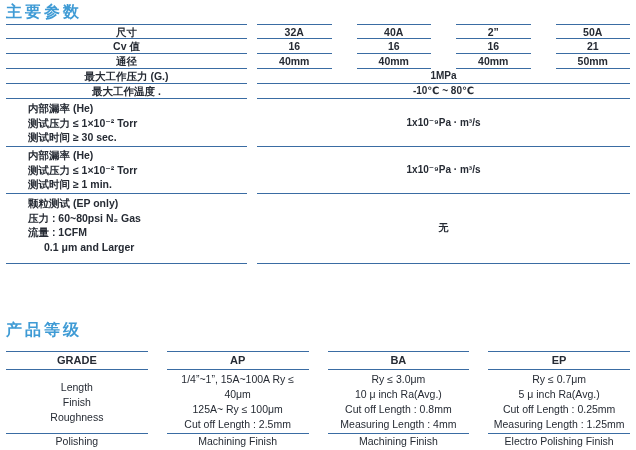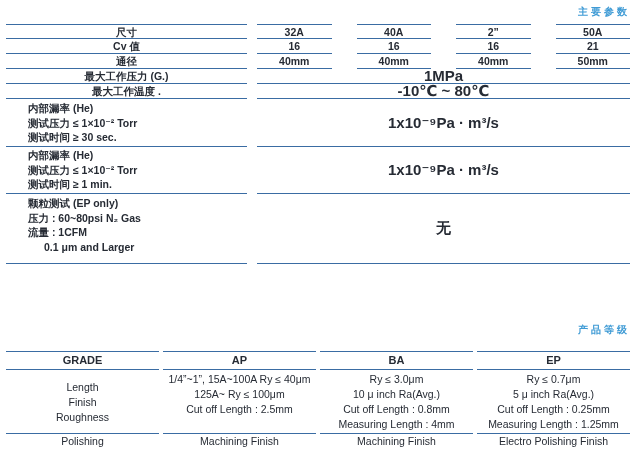--- a/index.html
+++ b/index.html
@@ -5,53 +5,53 @@
   html,body{margin:0;padding:0;background:#ffffff;}
   body{
     width:636px;height:450px;
     font-family:"Liberation Sans","DejaVu Sans",sans-serif;
     color:#262b34;
     overflow:hidden;
   }
   .page{width:624px;padding:4px 6px 0 6px;}
 
   .sec-title{
-    font-size:10px;font-weight:bold;color:#3f9bd5;
-    letter-spacing:3px;height:16px;line-height:16px;text-align:right;
+    font-size:16px;font-weight:bold;color:#3f9bd5;
+    letter-spacing:3px;height:16px;line-height:16px;
   }
   .t1{margin-top:4px;}
   .row{display:flex;}
   .lbl{
     width:241px;margin-right:10px;box-sizing:border-box;
     border-bottom:1.5px solid #3a6ca3;
     text-align:center;font-weight:bold;font-size:10.5px;
   }
   .vals{flex:1;display:flex;gap:25px;}
   .vcell{
     flex:1;box-sizing:border-box;border-bottom:1.5px solid #3a6ca3;
     text-align:center;font-weight:bold;font-size:10.5px;
   }
   .vspan{
     flex:1;box-sizing:border-box;border-bottom:1.5px solid #3a6ca3;
-    text-align:center;font-weight:bold;font-size:15px;
+    text-align:center;font-weight:bold;font-size:10px;
     display:flex;align-items:center;justify-content:center;
   }
   .top{border-top:1.5px solid #3a6ca3;}
   .h15{height:15px;line-height:12.5px;padding-top:1px;}
   .lblblock{
     text-align:left;padding-left:22px;line-height:14.5px;
   }
   .blk1{padding-top:2px;padding-bottom:1.5px;}      
   .blk2{padding-top:1px;padding-bottom:1px;}
   .blk3{padding-top:2.5px;padding-bottom:9px;}      
   .indent{padding-left:16px;}
 
   .t2-title{margin-top:58px;}
   .t2{margin-top:13px;}
-  .t2row{display:flex;gap:4px;}
+  .t2row{display:flex;gap:19px;}
   .t2cell{
     flex:1;box-sizing:border-box;border-bottom:1.5px solid #3a6ca3;
     text-align:center;font-size:10.5px;
   }
   .t2head{height:19px;line-height:16px;font-weight:bold;font-size:11px;border-top:1.5px solid #3a6ca3;}
   .t2rough{height:64px;line-height:15px;padding-top:2px;}
   .t2gradecell{display:flex;flex-direction:column;justify-content:center;}
   .t2polish{height:17px;line-height:14.5px;}
 </style>
 </head>

